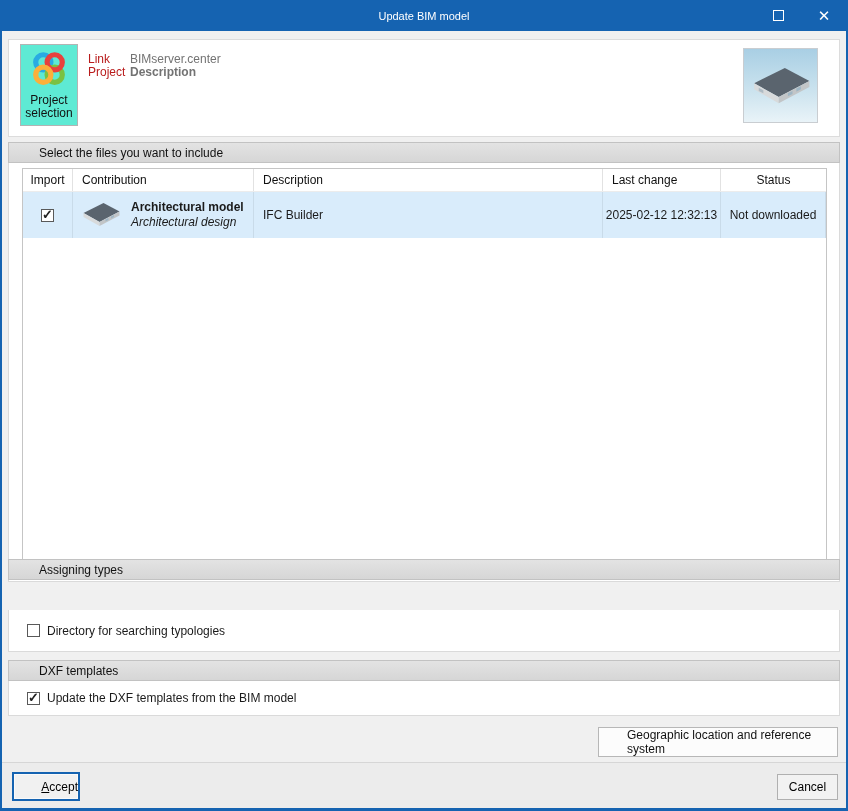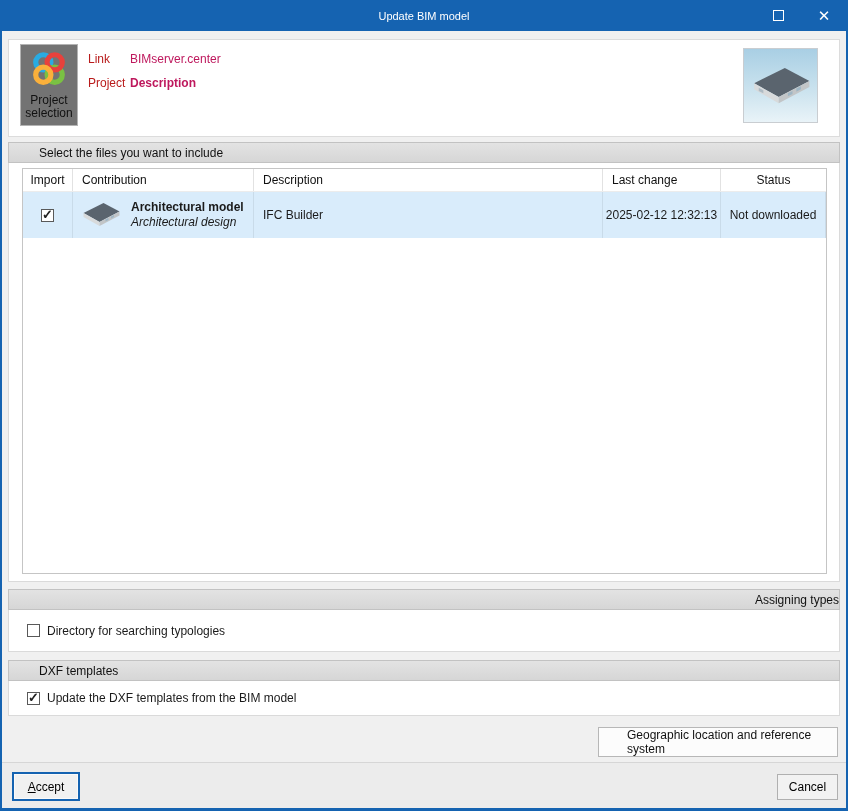--- a/index.html
+++ b/index.html
@@ -52,36 +52,36 @@
   .close-glyph { color: #fff; font-size: 15px; line-height: 1; }
 
   
   .top-panel {
     left: 8px; top: 39px; width: 832px; height: 98px;
     background: #fff;
     border: 1px solid #dcdcdc;
   }
   .project-btn {
     left: 20px; top: 44px; width: 58px; height: 82px;
-    background: #737373;
+    background: #5eead4;
     border: 1px solid #b3b3b3;
     display: flex;
     flex-direction: column;
     align-items: center;
     padding-top: 5px;
   }
   .project-btn .label {
     text-align: center;
     line-height: 13px;
     margin-top: 3px;
     color: #111;
   }
   .info-row { position: absolute; display: flex; align-items: baseline; }
   .info-row .lbl { width: 42px; color: #b91c1c; }
-  .info-row .val { color: #be185d; }
+  .info-row .val { color: #737373; }
   .bold { font-weight: bold; }
 
   .thumb-panel {
     left: 743px; top: 48px; width: 75px; height: 75px;
     border: 1px solid #c9cdd1;
     background: linear-gradient(180deg, #a9cfe4 0%, #cde4ef 60%, #e9f3f8 100%);
     display: flex;
     align-items: center;
     justify-content: center;
   }
@@ -161,21 +161,21 @@
     background: #ececec;
     border-top: 1px solid #d6d6d6;
   }
   .accept-btn {
     left: 12px; top: 772px; width: 68px; height: 29px;
     background: #f1f1f1;
     border: 2px solid var(--accent);
     box-shadow: inset 0 0 0 1px #fafafa;
     display: flex;
     align-items: center;
-    justify-content: center;
+    justify-content: flex-end;
     color: #000;
   }
   .accept-btn .u { text-decoration: underline; }
   .cancel-btn {
     left: 777px; top: 774px; width: 61px; height: 26px;
     background: #f2f2f2;
     border: 1px solid #b0b0b0;
     display: flex;
     align-items: center;
     justify-content: center;
@@ -210,21 +210,21 @@
         <circle cx="14" cy="26" r="8" fill="none" stroke="#fbb03b" stroke-width="5.5"></circle>
       </svg>
     </span>
     <span class="label">Project selection</span>
   </div>
 
   <div class="info-row" style="left:88px; top:52px;">
     <span class="lbl">Link</span>
     <span class="val">BIMserver.center</span>
   </div>
-  <div class="info-row" style="left:88px; top:76px;">
+  <div class="info-row" style="left:88px; top:65px;">
     <span class="lbl">Project</span>
     <span class="val bold">Description</span>
   </div>
 
   <div class="abs thumb-panel">
     <span>
       <svg width="66" height="48" viewBox="0 0 86 62">
         <polygon points="8,30 48,10 80,27 40,48" fill="#5a646e"></polygon>
         <polygon points="8,30 40,48 40,56 8,38" fill="#d8dadb"></polygon>
         <polygon points="40,48 80,27 80,35 40,56" fill="#c2c5c7"></polygon>
@@ -268,21 +268,21 @@
           <div class="t1">Architectural model</div>
           <div class="t2">Architectural design</div>
         </span>
       </div>
       <div class="cell">IFC Builder</div>
       <div class="cell center">2025-02-12 12:32:13</div>
       <div class="cell center">Not downloaded</div>
     </div>
   </div>
 
-  <div class="abs section-header" style="top:589px;justify-content:flex-end;">
+  <div class="abs section-header" style="top:559px;">
     <span>Assigning types</span>
   </div>
   <div class="abs section-body" style="top:610px; height:42px; display:flex; align-items:center; padding-left:18px;">
     <div class="cb-row">
       <span class="cb">
         
       </span>
       <span>Directory for searching typologies</span>
     </div>
   </div>

